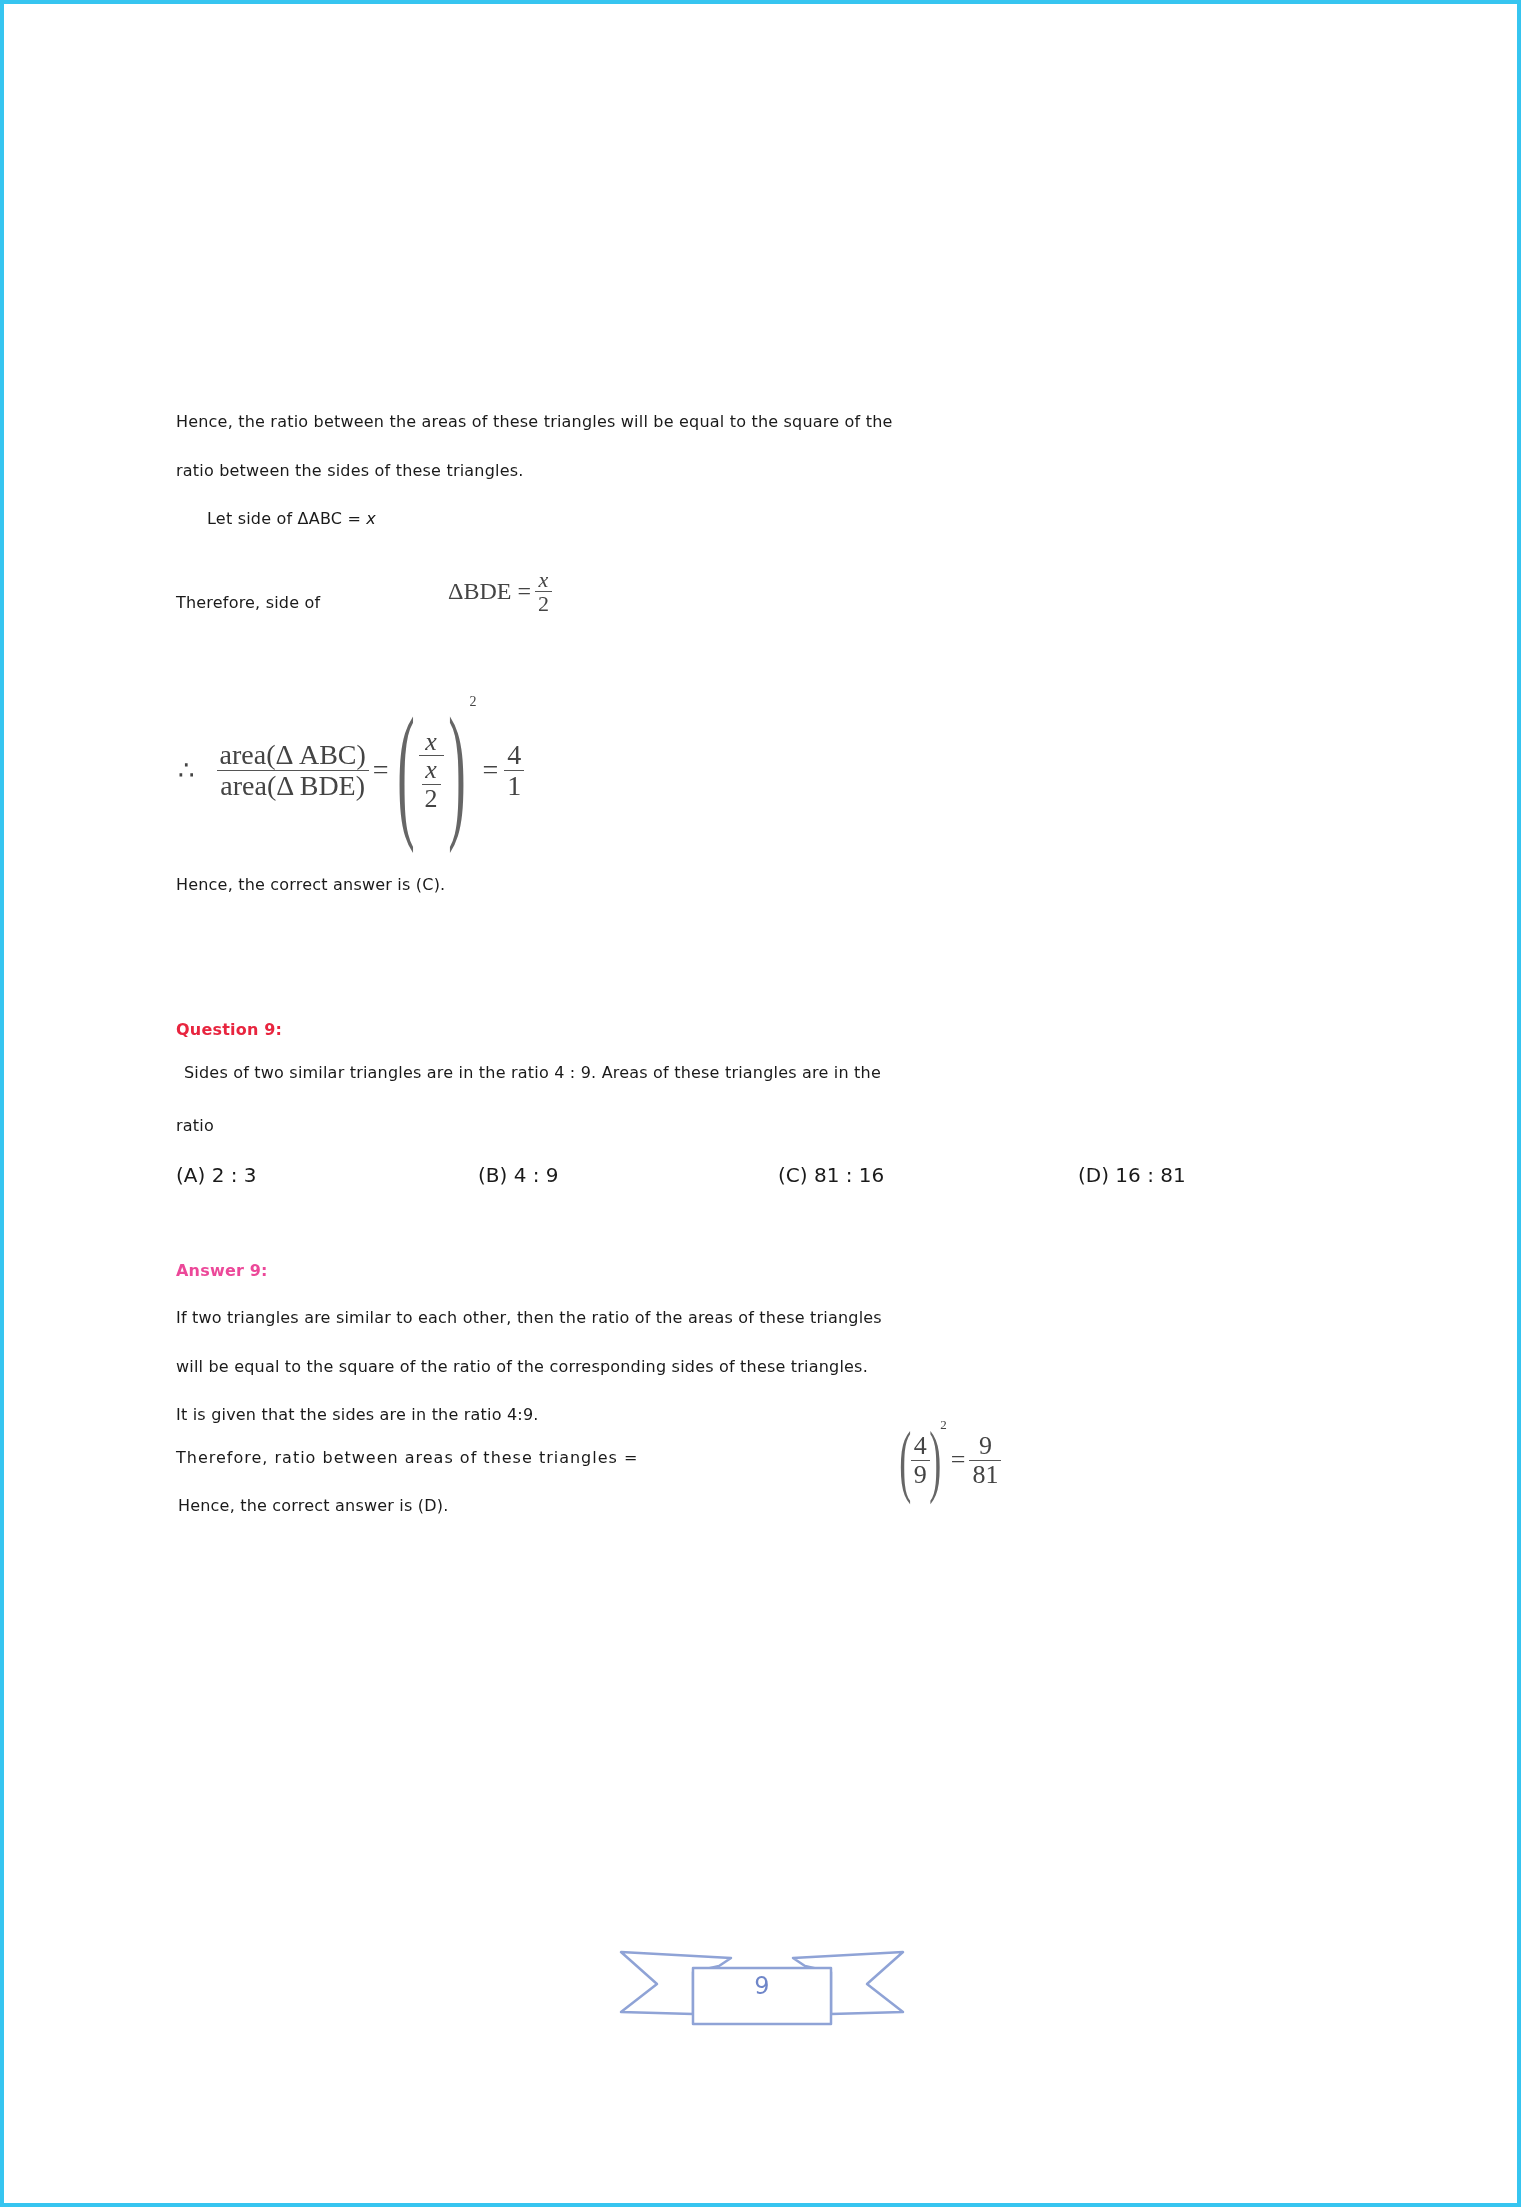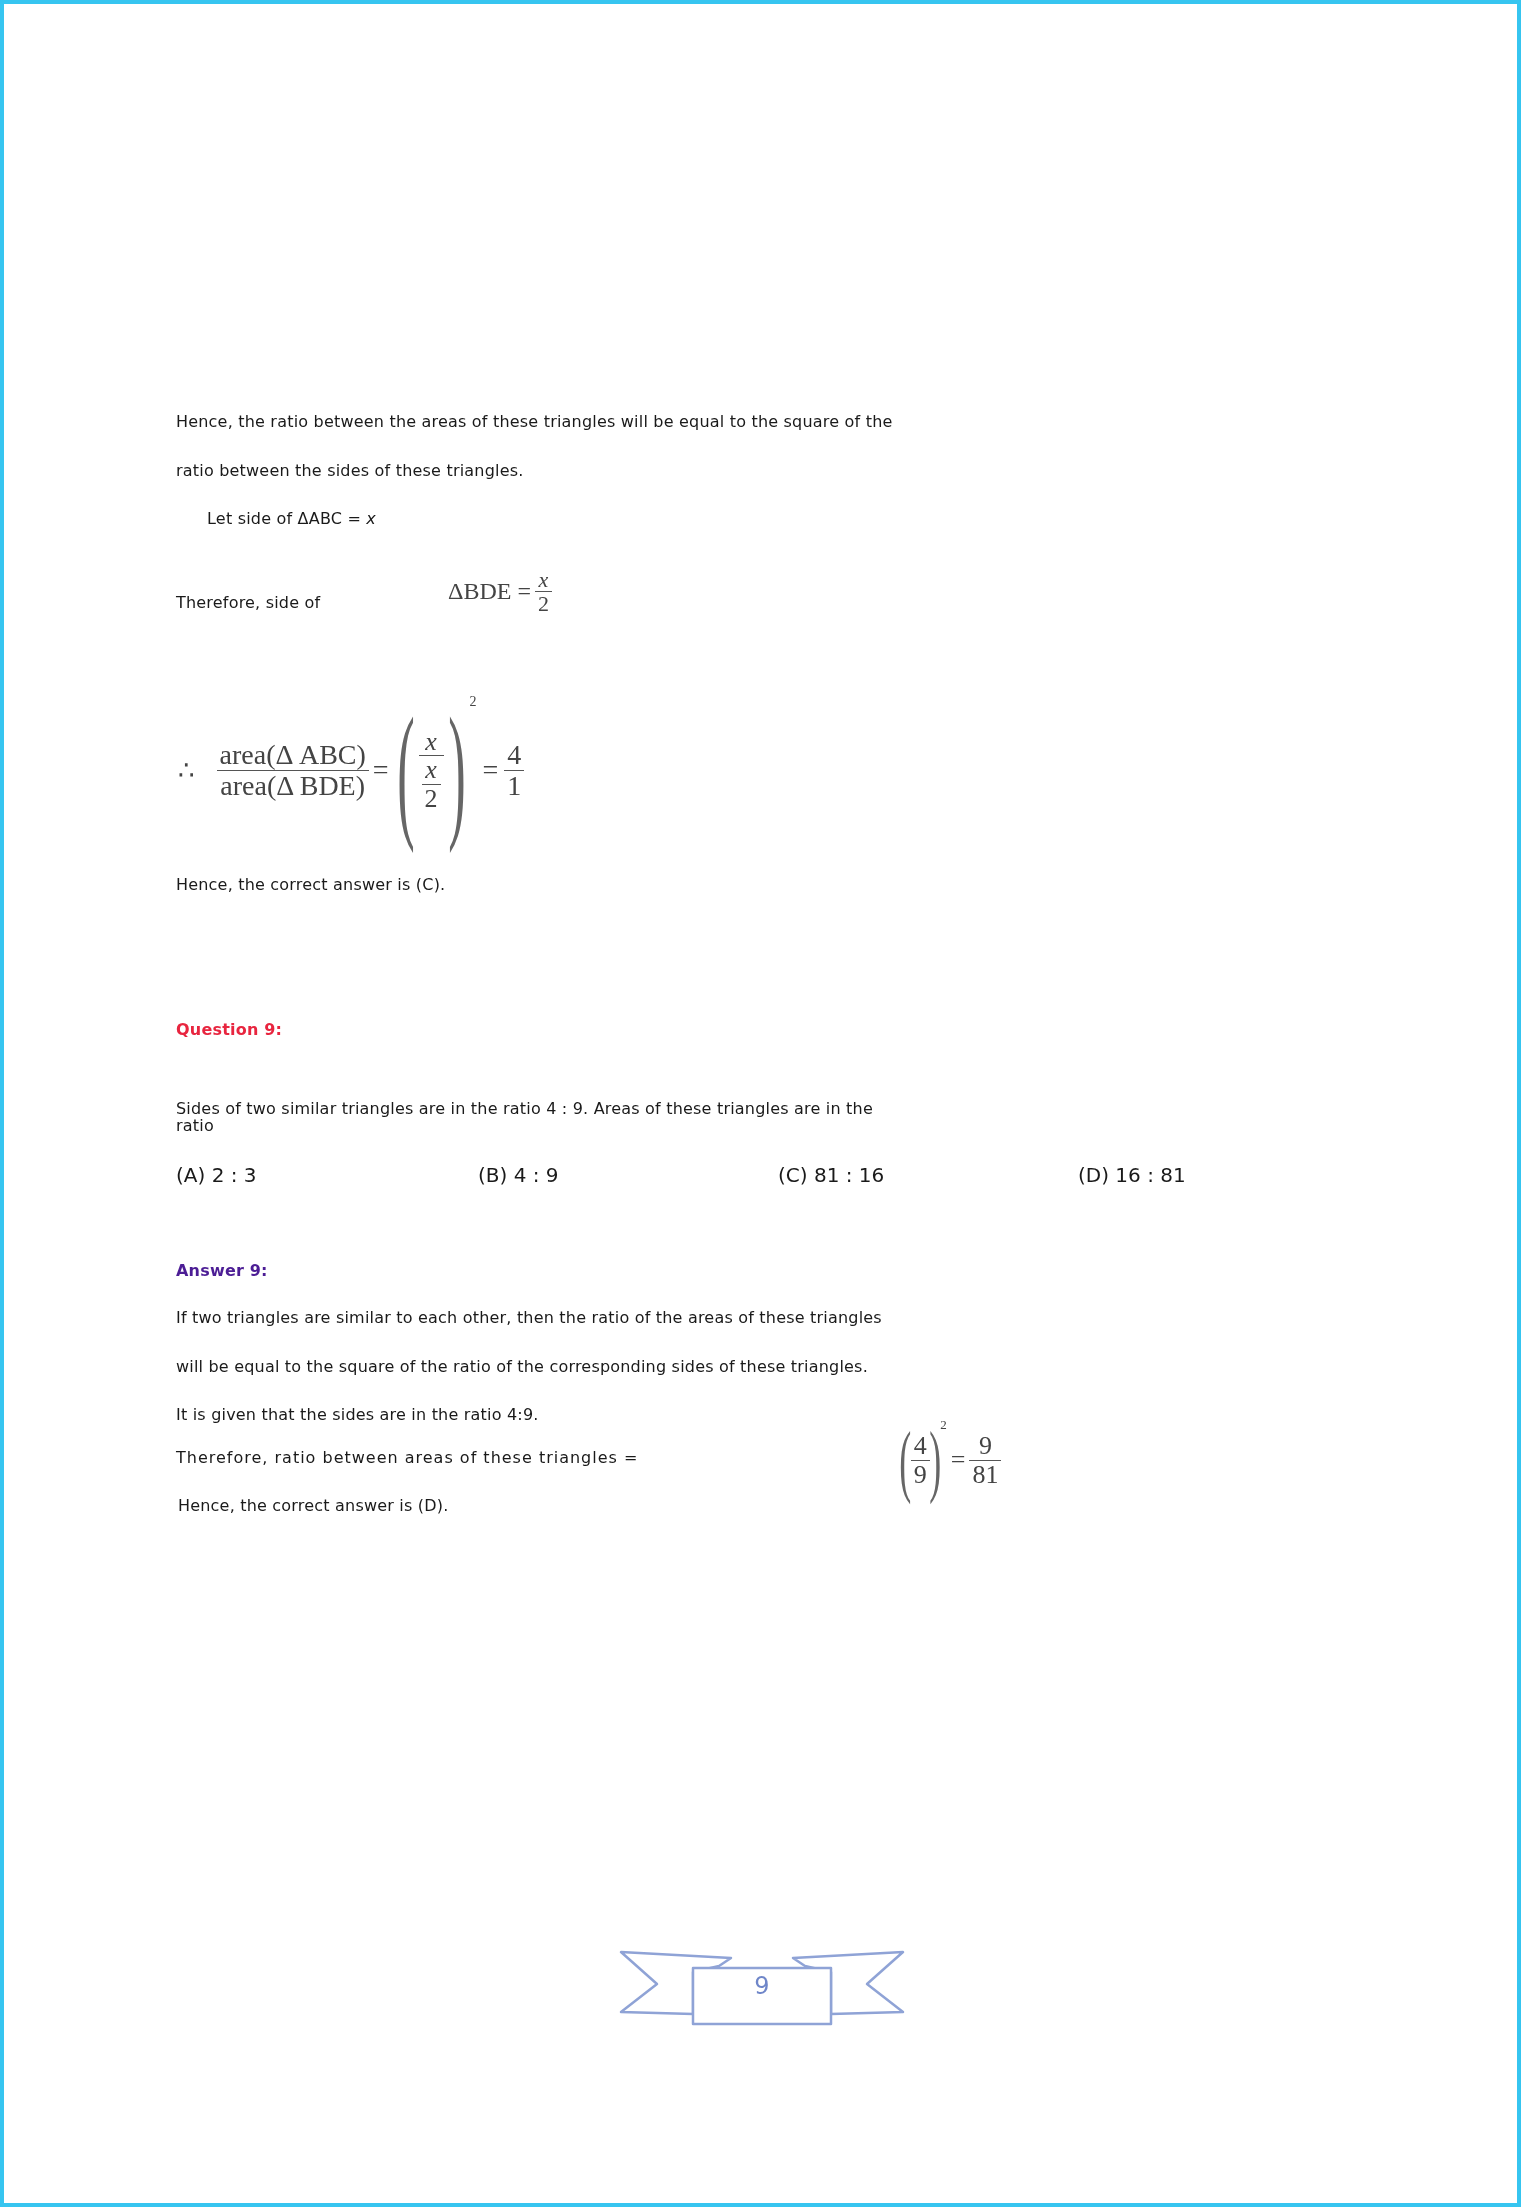--- a/index.html
+++ b/index.html
@@ -11,21 +11,21 @@
     }
     .page-border {
       position: absolute; left: 0; top: 0; width: 1521px; height: 2207px;
       box-sizing: border-box; border: 4px solid #36c5f0; pointer-events: none;
     }
     .line {
       position: absolute; left: 176px; font-size: 16px; line-height: 30px;
       white-space: nowrap; letter-spacing: 0.2px;
     }
     .heading-q { color: #e8253f; font-weight: bold; }
-    .heading-a { color: #4c1d95; font-weight: bold; }
+    .heading-a { color: #ec4899; font-weight: bold; }
     .serif { font-family: "Liberation Serif", "DejaVu Serif", serif; color: #444; }
     .frac { display: inline-flex; flex-direction: column; align-items: center; vertical-align: middle; }
     .frac .num, .frac .den { line-height: 1.05; padding: 0 3px; }
     .frac .bar { width: 100%; border-top: 1.5px solid #555; }
     .paren { font-weight: 100; color: #666; }
     .opt { position: absolute; font-size: 20px; line-height: 30px; white-space: nowrap; }
     .ribbon { position: absolute; left: 619px; top: 1944px; width: 286px; height: 86px; }
     .ribbon-num {
       position: absolute; left: 0; width: 100%; top: 28px; text-align: center;
       font-size: 24px; color: #6f86c9;
@@ -78,21 +78,21 @@
   <span class="frac">
     <span class="num">4</span>
     <span class="bar"></span>
     <span class="den">1</span>
   </span>
 </div>
 
 <div class="line" style="top:870px;">Hence, the correct answer is (C).</div>
 
 <div class="line heading-q" style="top:1015px;">Question 9:</div>
-<div class="line" style="top:1094px;">Sides of two similar triangles are in the ratio 4 : 9. Areas of these triangles are in the</div>
+<div class="line" style="top:1058px;margin-left:8px;">Sides of two similar triangles are in the ratio 4 : 9. Areas of these triangles are in the</div>
 <div class="line" style="top:1111px;">ratio</div>
 <div class="opt" style="left:176px; top:1160px;">(A) 2 : 3</div>
 <div class="opt" style="left:478px; top:1160px;">(B) 4 : 9</div>
 <div class="opt" style="left:778px; top:1160px;">(C) 81 : 16</div>
 <div class="opt" style="left:1078px; top:1160px;">(D) 16 : 81</div>
 
 <div class="line heading-a" style="top:1256px;">Answer 9:</div>
 <div class="line" style="top:1303px;">If two triangles are similar to each other, then the ratio of the areas of these triangles</div>
 <div class="line" style="top:1352px;">will be equal to the square of the ratio of the corresponding sides of these triangles.</div>
 <div class="line" style="top:1400px;">It is given that the sides are in the ratio 4:9.</div>

